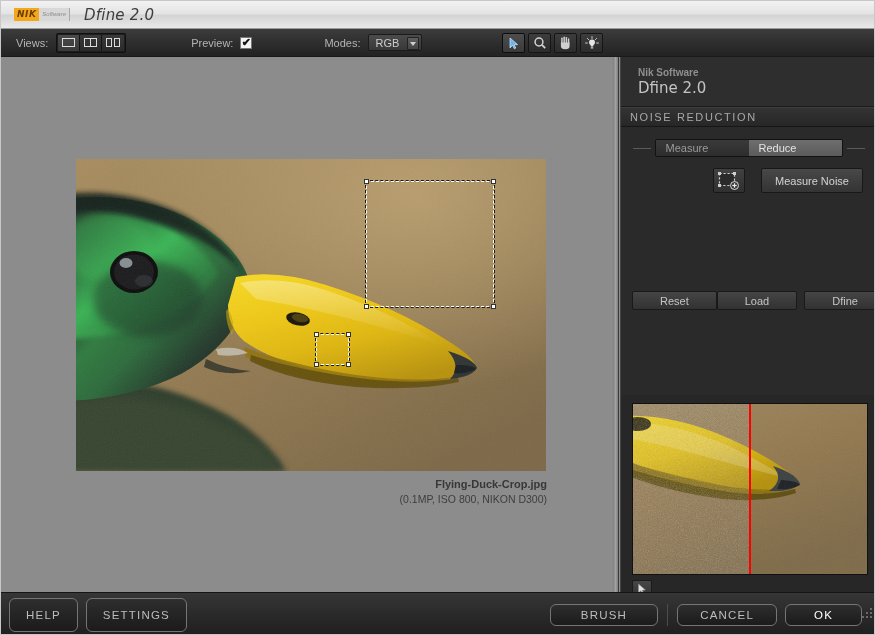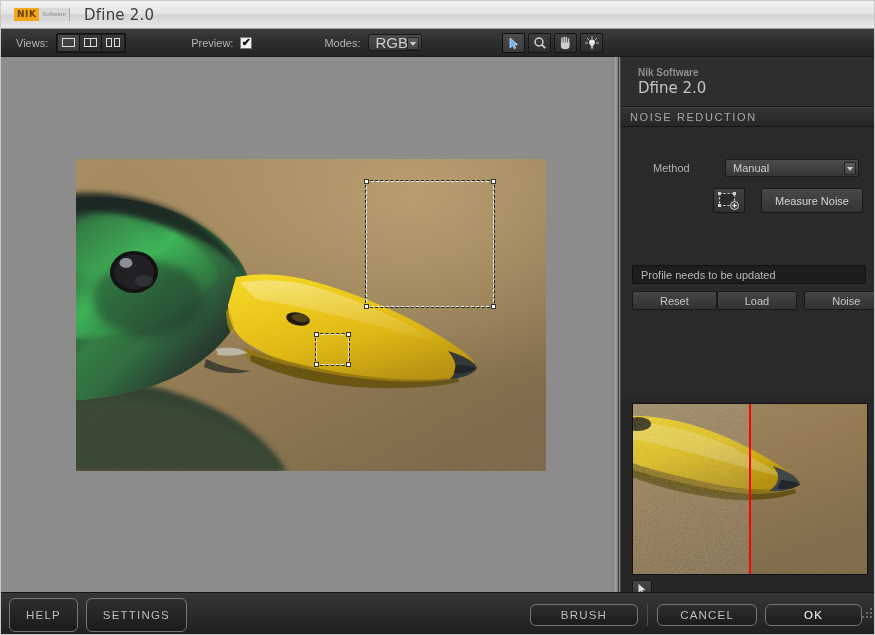--- a/index.html
+++ b/index.html
@@ -15,21 +15,21 @@
     background: #8c8c8c;
     border: 1px solid #c8c8c8;
     overflow: hidden;
   }
 
   
   #titlebar {
     position: absolute; left: 0; top: 0; width: 875px; height: 28px;
     background: linear-gradient(to bottom, #f2f2f2 0%, #e3e3e3 48%, #d3d3d3 52%, #e9e9e9 100%);
     border-bottom: 1px solid #9b9b9b;
-    display: flex; align-items: center;
+    display: flex; align-items: center; font-style: italic;
   }
   #nik-logo {
     margin-left: 13px; display: flex; align-items: center; height: 15px;
   }
   .logo-box {
     background: #f3a81c; color: #6b3c00;
     font-size: 9px; font-weight: bold; letter-spacing: 0.5px;
     padding: 1px 3px 1px 3px; line-height: 11px;
     font-family: "DejaVu Sans", sans-serif;
   }
@@ -78,21 +78,21 @@
     display: flex; align-items: center; justify-content: center;
     color: #141414; font-size: 11px; line-height: 11px; font-weight: bold;
   }
   #modes-label { margin-left: 72px; }
   #modes-select {
     margin-left: 8px; width: 54px; height: 17px;
     background: linear-gradient(to bottom,#4b4b4b,#383838);
     border: 1px solid #1b1b1b; border-radius: 2px;
     display: flex; align-items: center; position: relative;
   }
-  #modes-value { color: #cdcdcd; font-size: 15px; margin-left: 6px; }
+  #modes-value { color: #cdcdcd; font-size: 11px; margin-left: 6px; }
   .dd-arrow {
     position: absolute; right: 2px; top: 2px;
     width: 12px; height: 13px;
     background: linear-gradient(to bottom,#5e5e5e,#454545);
     border: 1px solid #222; border-radius: 1px;
     display: flex; align-items: center; justify-content: center;
   }
   .dd-arrow i {
     display:block; width:0;height:0;
     border-left:3.5px solid transparent; border-right:3.5px solid transparent;
@@ -244,21 +244,21 @@
     background: linear-gradient(to bottom,#2e2e2e,#1b1b1b);
     border: 1px solid #757575;
     color: #bdbdbd; font-size: 11.5px; letter-spacing: 1.2px;
     display: flex; align-items: center; justify-content: center;
   }
   #help-btn { margin-left: 8px; }
   #settings-btn { margin-left: 8px; }
   #brush-btn { margin-left: auto; }
   #footer-div { width: 1px; height: 22px; background: #4d4d4d; margin: 0 9px; }
   #cancel-btn { }
-  #ok-btn { margin-left: 8px; margin-right: 14px; color: #ffffff; padding: 0 38px; }
+  #ok-btn { margin-left: 8px; margin-right: 14px; color: #ffffff; padding: 0 28px; }
   #brush-btn { padding: 0 30px; }
   #cancel-btn { padding: 0 22px; }
   #resize-grip {
     position: absolute; right: 3px; bottom: 16px; width: 12px; height: 12px;
   }
   #resize-grip span {
     position:absolute; width:2px;height:2px;background:#6a6a6a;
   }
 </style>
 </head>
@@ -452,79 +452,79 @@
         <span class="handle" style="right:-3px;bottom:-3px;"></span>
       </div>
       <div class="marquee" style="left:240px; top:175px; width:33px; height:31px;">
         <span class="handle" style="left:-3px;top:-3px;"></span>
         <span class="handle" style="right:-3px;top:-3px;"></span>
         <span class="handle" style="left:-3px;bottom:-3px;"></span>
         <span class="handle" style="right:-3px;bottom:-3px;"></span>
       </div>
     </div>
 
+    <div id="caption">
+      <span id="cap-name">Flying-Duck-Crop.jpg</span>
+      <span id="cap-meta">(0.1MP, ISO 800, NIKON D300)</span>
+    </div>
   </div>
 
   <div id="scroll-strip"></div>
 
   <div id="panel">
 
     <div id="brand">
       <span id="brand-sub">Nik Software</span>
       <span id="brand-title">Dfine 2.0</span>
     </div>
 
     <div class="section-head">
       <span>NOISE REDUCTION</span>
     </div>
 
     <div id="nr-body">
 
-
-      <div class="field-row">
-        <span class="field-label">Method</span>
-        <div id="method-select">
-          <span id="method-value">Manual</span>
-          <span class="dd-arrow">
-              <i></i>
-            </span>
+      <div class="toggle-row">
+        <span class="rule"></span>
+        <div class="segmented">
+          <div class="seg-half inactive">Measure</div>
+          <div class="seg-half active">Reduce</div>
         </div>
-      </div>
+        <span class="rule"></span>
+      </div>
+
 
       <div class="btn-row">
         <div id="marquee-tool-btn">
           <svg width="22" height="18" viewBox="0 0 22 18">
             <rect x="1.5" y="1.5" width="15" height="12" fill="#2a2a2a" stroke="#cccccc" stroke-width="1.2" stroke-dasharray="2.2 1.8"></rect>
             <rect x="0" y="0" width="3" height="3" fill="#cfcfcf"></rect>
             <rect x="15" y="0" width="3" height="3" fill="#cfcfcf"></rect>
             <rect x="0" y="12" width="3" height="3" fill="#cfcfcf"></rect>
             <rect x="15" y="12" width="3" height="3" fill="#cfcfcf"></rect>
             <circle cx="16.5" cy="13.5" r="4" fill="#3a3a3a" stroke="#d6d6d6" stroke-width="1"></circle>
             <line x1="14.3" y1="13.5" x2="18.7" y2="13.5" stroke="#ececec" stroke-width="1.2"></line>
             <line x1="16.5" y1="11.3" x2="16.5" y2="15.7" stroke="#ececec" stroke-width="1.2"></line>
           </svg>
         </div>
         <div id="measure-noise-btn">
           <span>Measure Noise</span>
         </div>
       </div>
 
-      <div id="profile-status">
-        <span>Profile needs to be updated</span>
-      </div>
 
       <div id="profile-btns">
         <div class="pbtn" id="reset-btn">
           <span>Reset</span>
         </div>
         <div class="pbtn" id="load-btn">
           <span>Load</span>
         </div>
         <div class="pbtn" id="save-btn">
-          <span>Noise</span>
+          <span>Dfine</span>
         </div>
       </div>
     </div>
 
 
     <div id="loupe-body">
       <div id="loupe-view">
         <svg viewBox="0 0 236 172" preserveAspectRatio="none">
           <defs>
             <linearGradient id="lbg" x1="0" y1="0" x2="0.5" y2="1">

